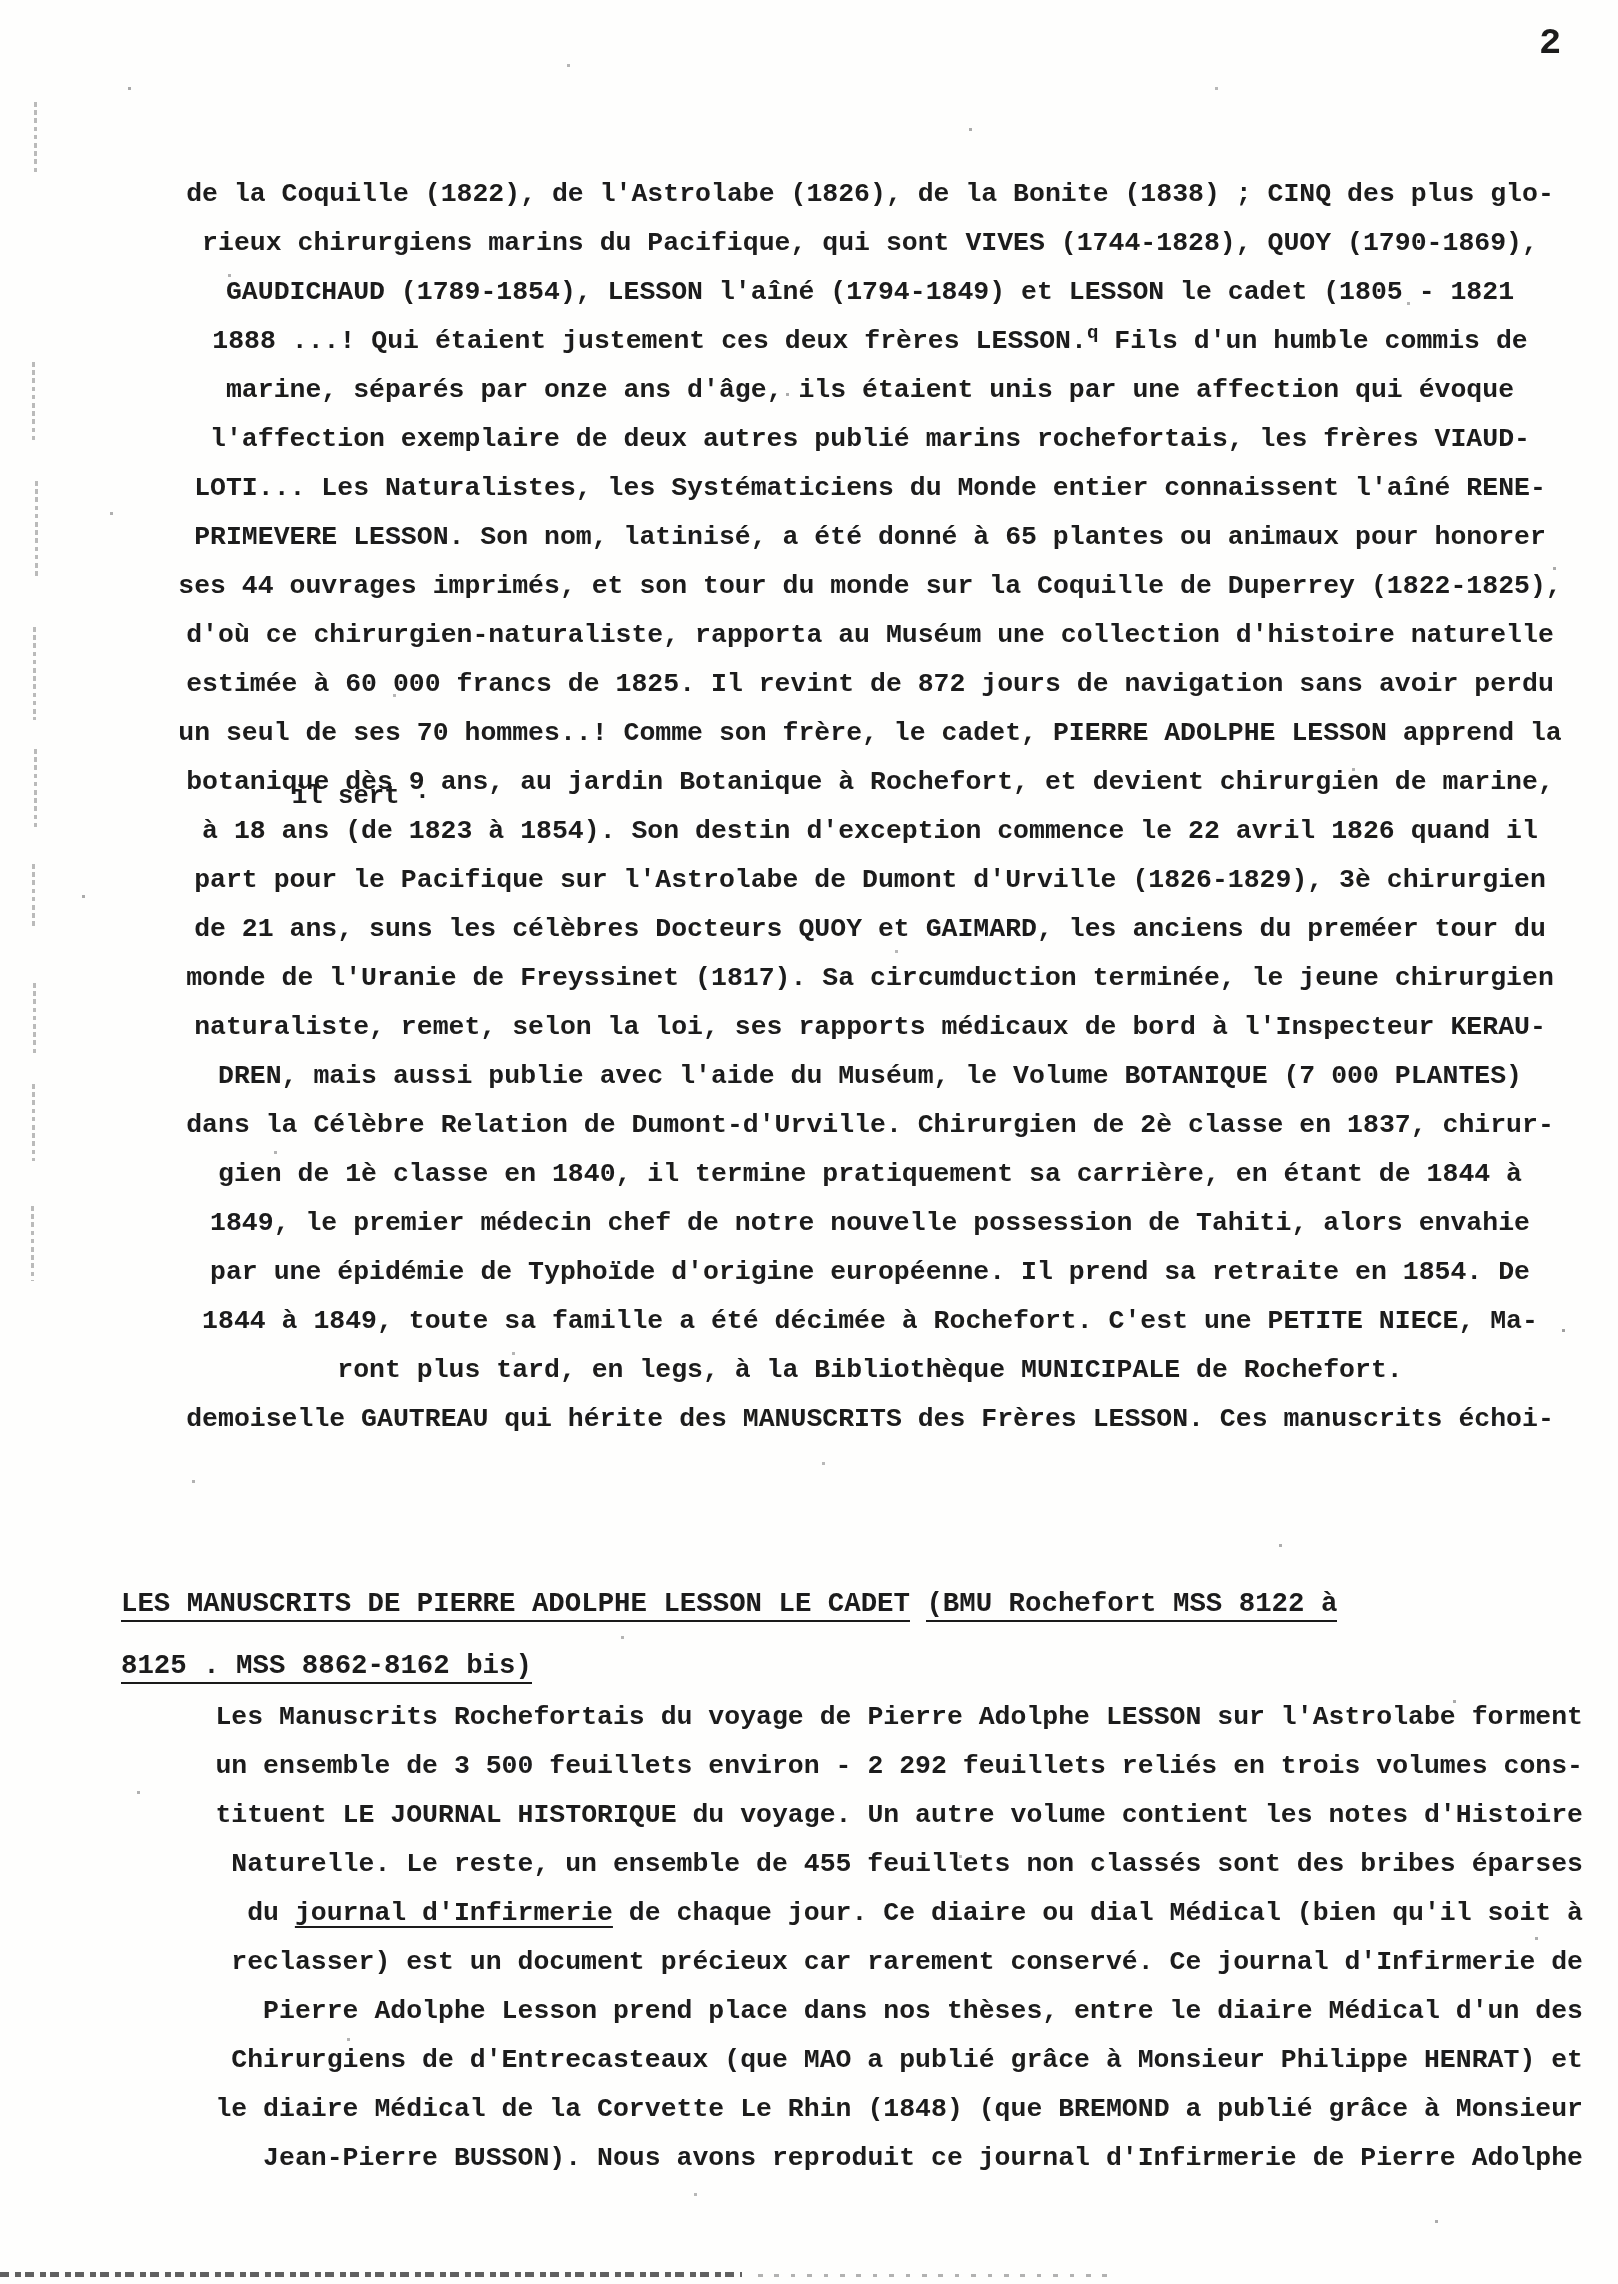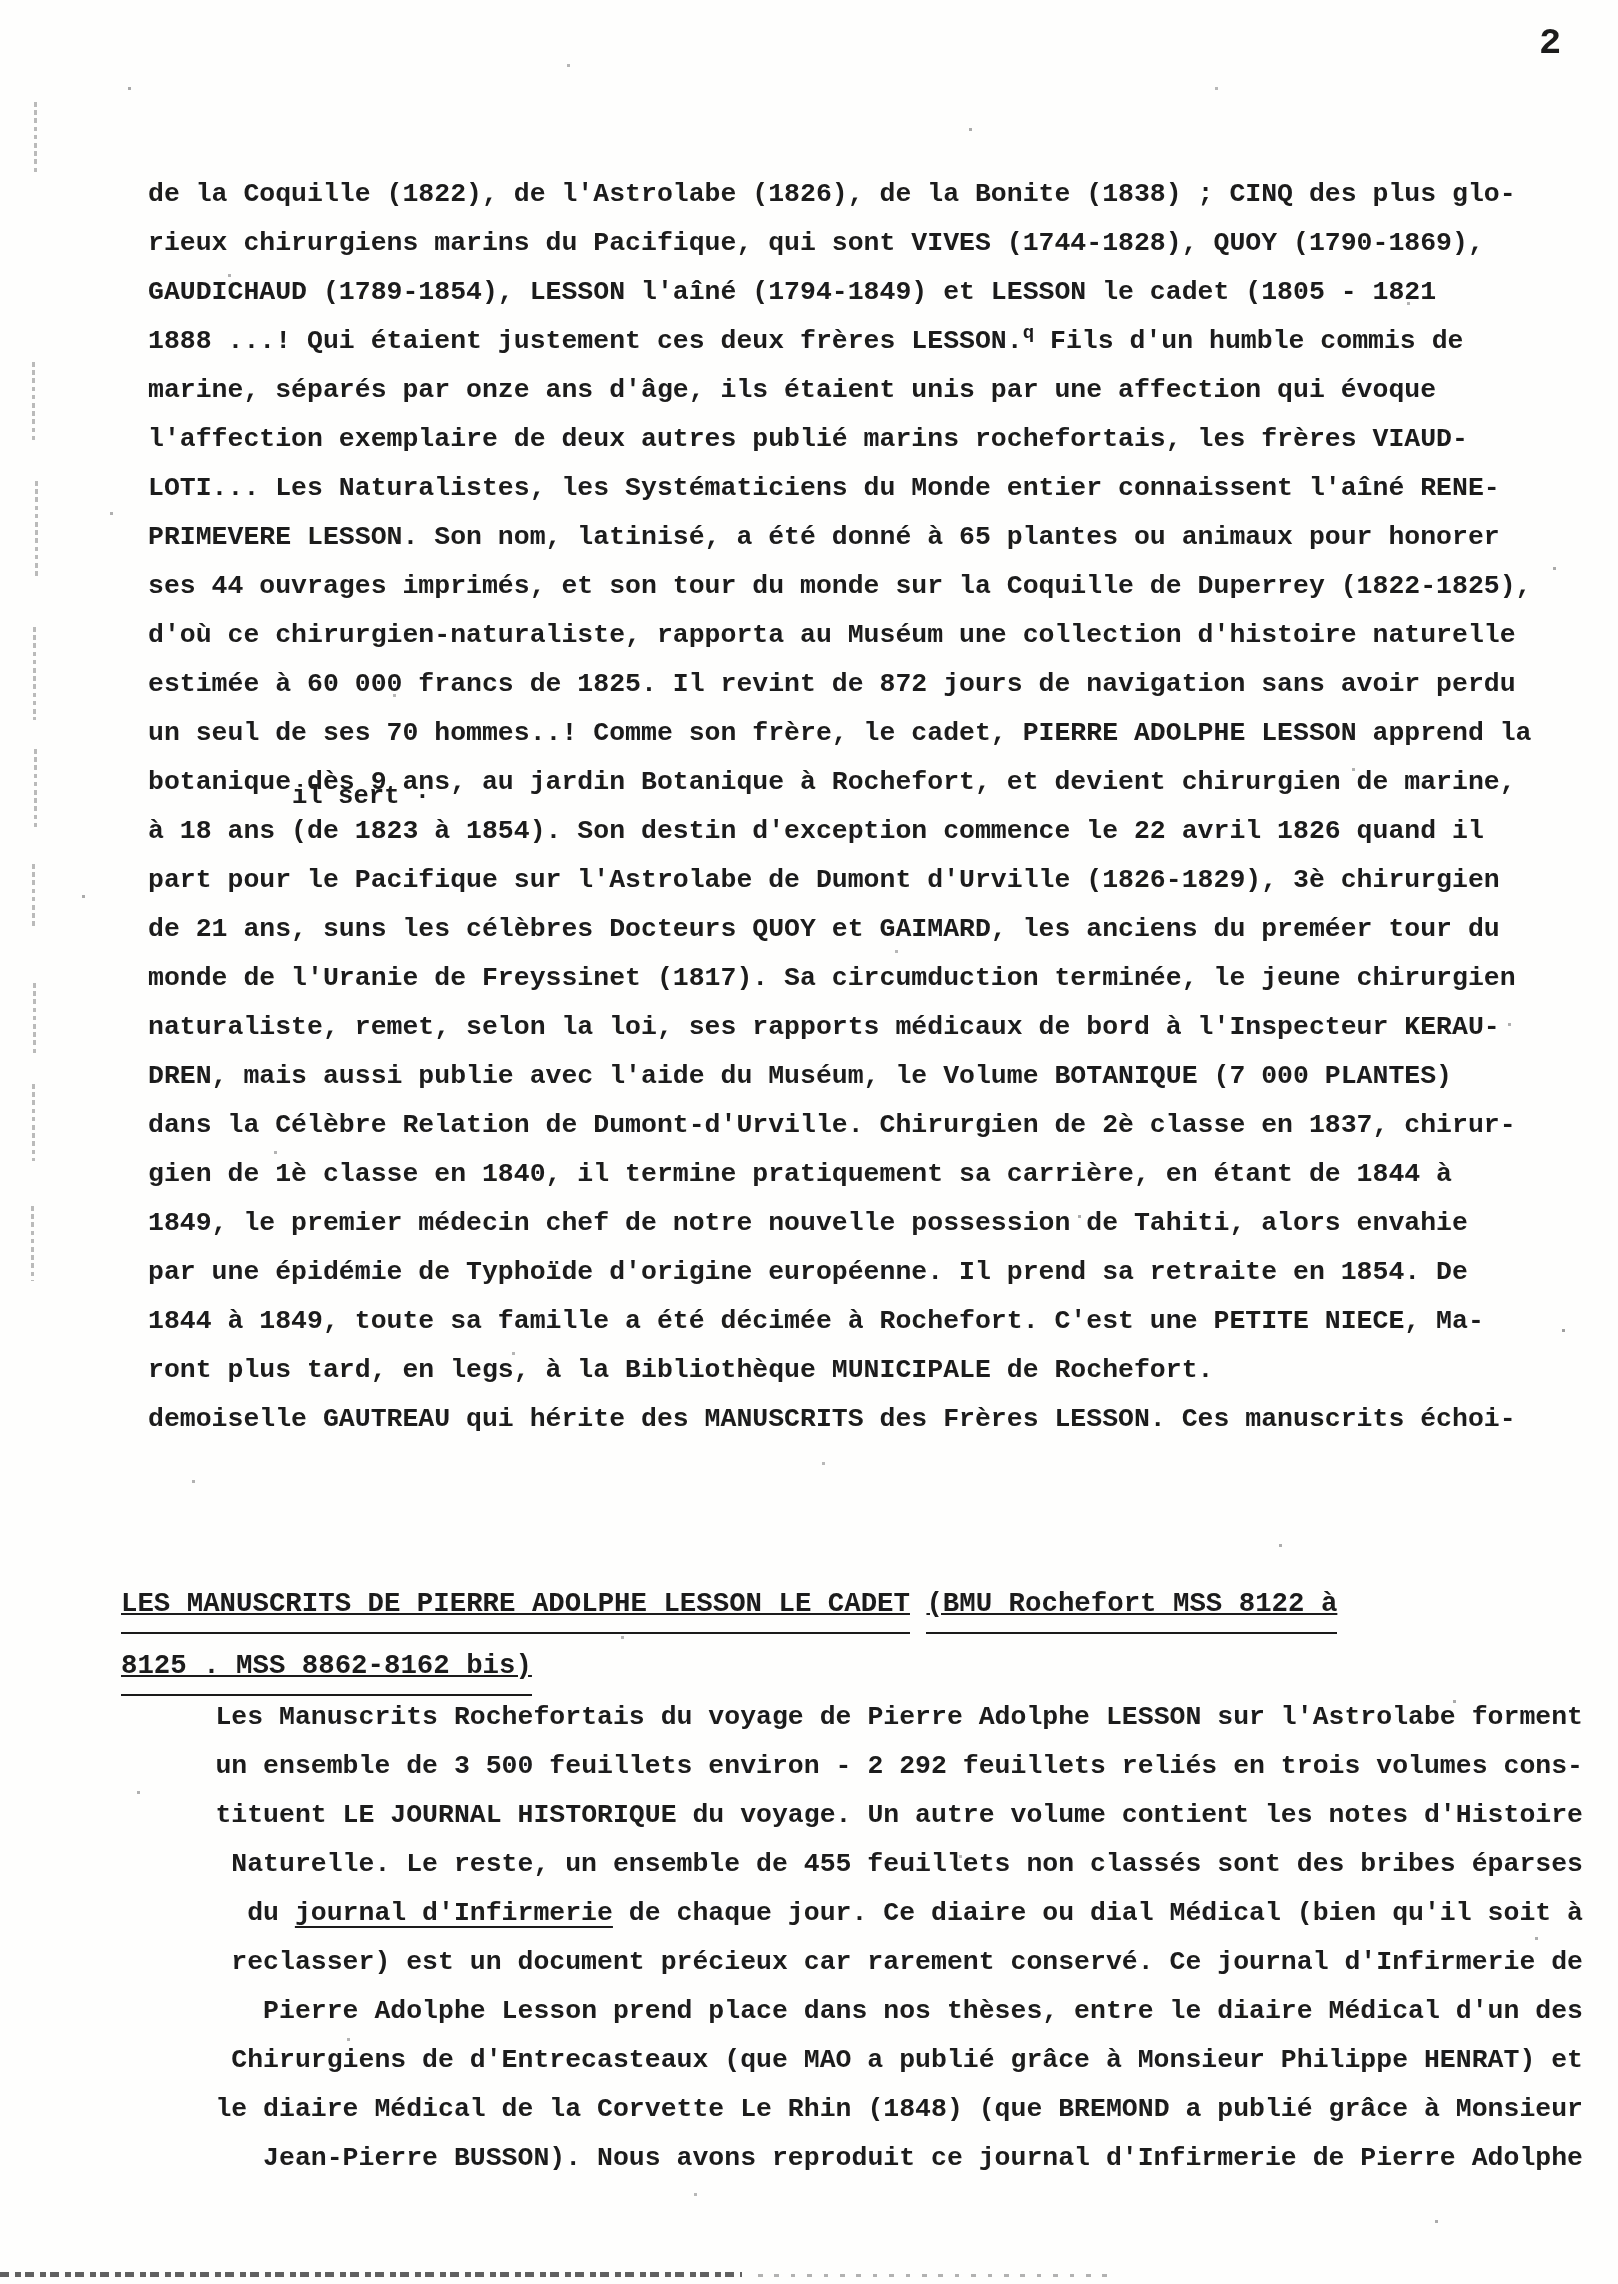--- a/index.html
+++ b/index.html
@@ -3,24 +3,24 @@
 <meta charset="utf-8">
 <style>
   html,body { margin:0; padding:0; background:#ffffff; }
   .page {
     position:relative; width:1618px; height:2284px; background:#fefefd;
     font-family:"Liberation Mono","DejaVu Sans Mono",monospace;
     font-weight:bold; color:#1c1c1c; overflow:hidden;
   }
   .line { white-space:pre; position:relative; }
   .page-number { position:absolute; top:22px; left:1539px; font-size:37px; }
-  .para1 { position:absolute; left:148px; top:170px; font-size:26.5px; line-height:49px; width:1444px; }
+  .para1 { position:absolute; left:148px; top:170px; font-size:26.5px; line-height:49px; width:1444px;text-align:center; }
   .heading { position:absolute; left:121px; top:1573px; font-size:27.4px; line-height:62px; width:1462px; }
   .para2 { position:absolute; left:121px; top:1693px; font-size:26.5px; line-height:49px; width:1462px;text-align:right; }
-  .hu { border-bottom:2.7px solid #1a1a1a; padding-bottom:13px;text-decoration:underline; }
+  .hu { border-bottom:2.7px solid #1a1a1a; padding-bottom:1px; }
   .u  { text-decoration:underline; text-decoration-thickness:2.3px; text-underline-offset:6.4px; }
   .sup { font-size:0.72em; vertical-align:super; line-height:0; }
   .note { position:absolute; left:144px; top:-35px; font-size:25.6px; white-space:pre; }
   
   .margin-dash { position:absolute; width:2.7px; opacity:.5;
     background:repeating-linear-gradient(180deg,#777 0 4.6px,transparent 4.6px 8.2px); }
   .md1 { left:34px; top:102px;  height:71px; }
   .md2 { left:32px; top:362px;  height:79px; }
   .md3 { left:35px; top:481px;  height:97px; }
   .md4 { left:33px; top:627px;  height:93px; }

